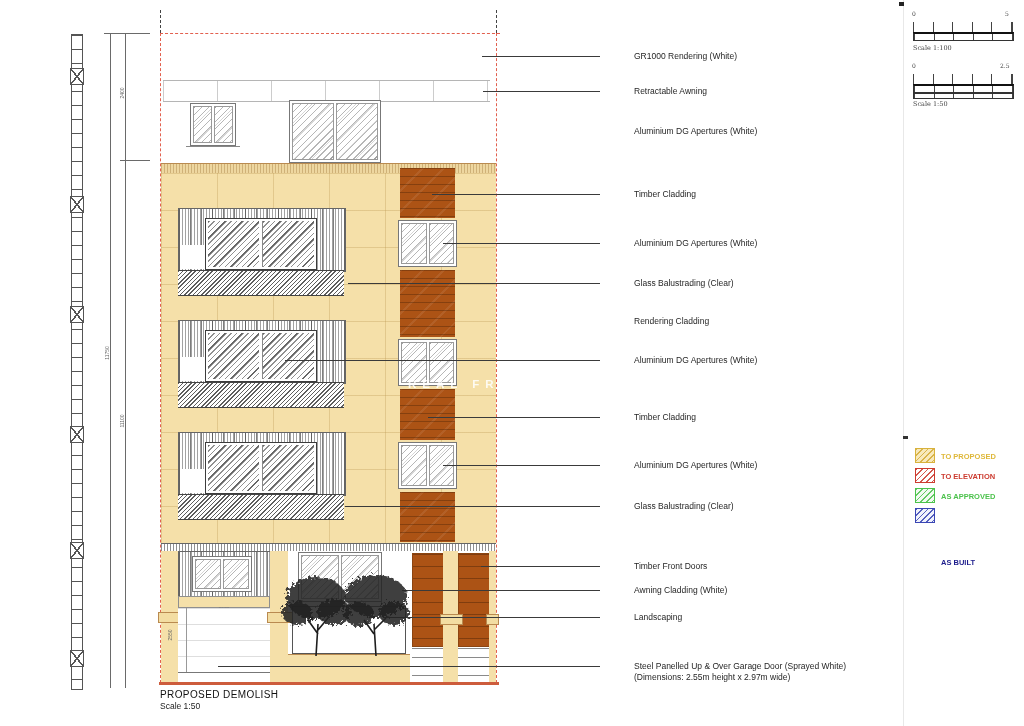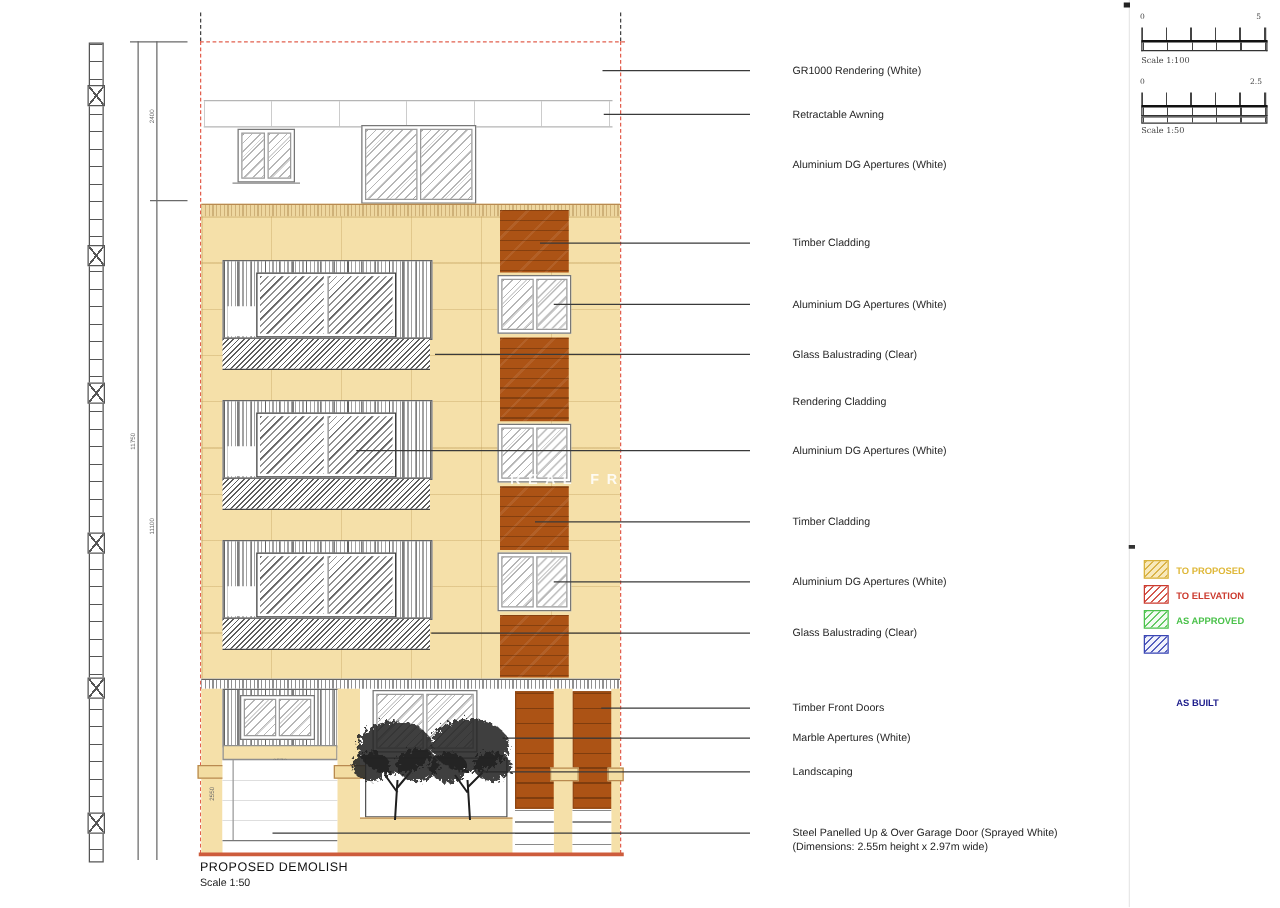--- a/index.html
+++ b/index.html
@@ -248,21 +248,21 @@
   <div class="abs anno" style="top:126px;">Aluminium DG Apertures (White)</div>
   <div class="abs anno" style="top:189px;">Timber Cladding</div>
   <div class="abs anno" style="top:238px;">Aluminium DG Apertures (White)</div>
   <div class="abs anno" style="top:278px;">Glass Balustrading (Clear)</div>
   <div class="abs anno" style="top:316px;">Rendering Cladding</div>
   <div class="abs anno" style="top:355px;">Aluminium DG Apertures (White)</div>
   <div class="abs anno" style="top:412px;">Timber Cladding</div>
   <div class="abs anno" style="top:460px;">Aluminium DG Apertures (White)</div>
   <div class="abs anno" style="top:501px;">Glass Balustrading (Clear)</div>
   <div class="abs anno" style="top:561px;">Timber Front Doors</div>
-  <div class="abs anno" style="top:585px;">Marble Apertures (White)</div>
+  <div class="abs anno" style="top:585px;">Awning Cladding (White)</div>
   <div class="abs anno" style="top:612px;">Landscaping</div>
   <div class="abs anno" style="top:661px;">Steel Panelled Up &amp; Over Garage Door (Sprayed White)</div>
   <div class="abs anno" style="top:672px;">(Dimensions: 2.55m height x 2.97m wide)</div>
 
   <div class="abs titleblk1" style="left:160px;top:689px;">PROPOSED DEMOLISH</div>
   <div class="abs titleblk2" style="left:160px;top:701px;">Scale 1:50</div>
 
   <div class="abs" style="left:903px;top:0;width:1px;height:726px;background:#e8e8e8;"></div>
   <div class="abs" style="left:899px;top:2px;width:5px;height:4px;background:#222;"></div>
 

